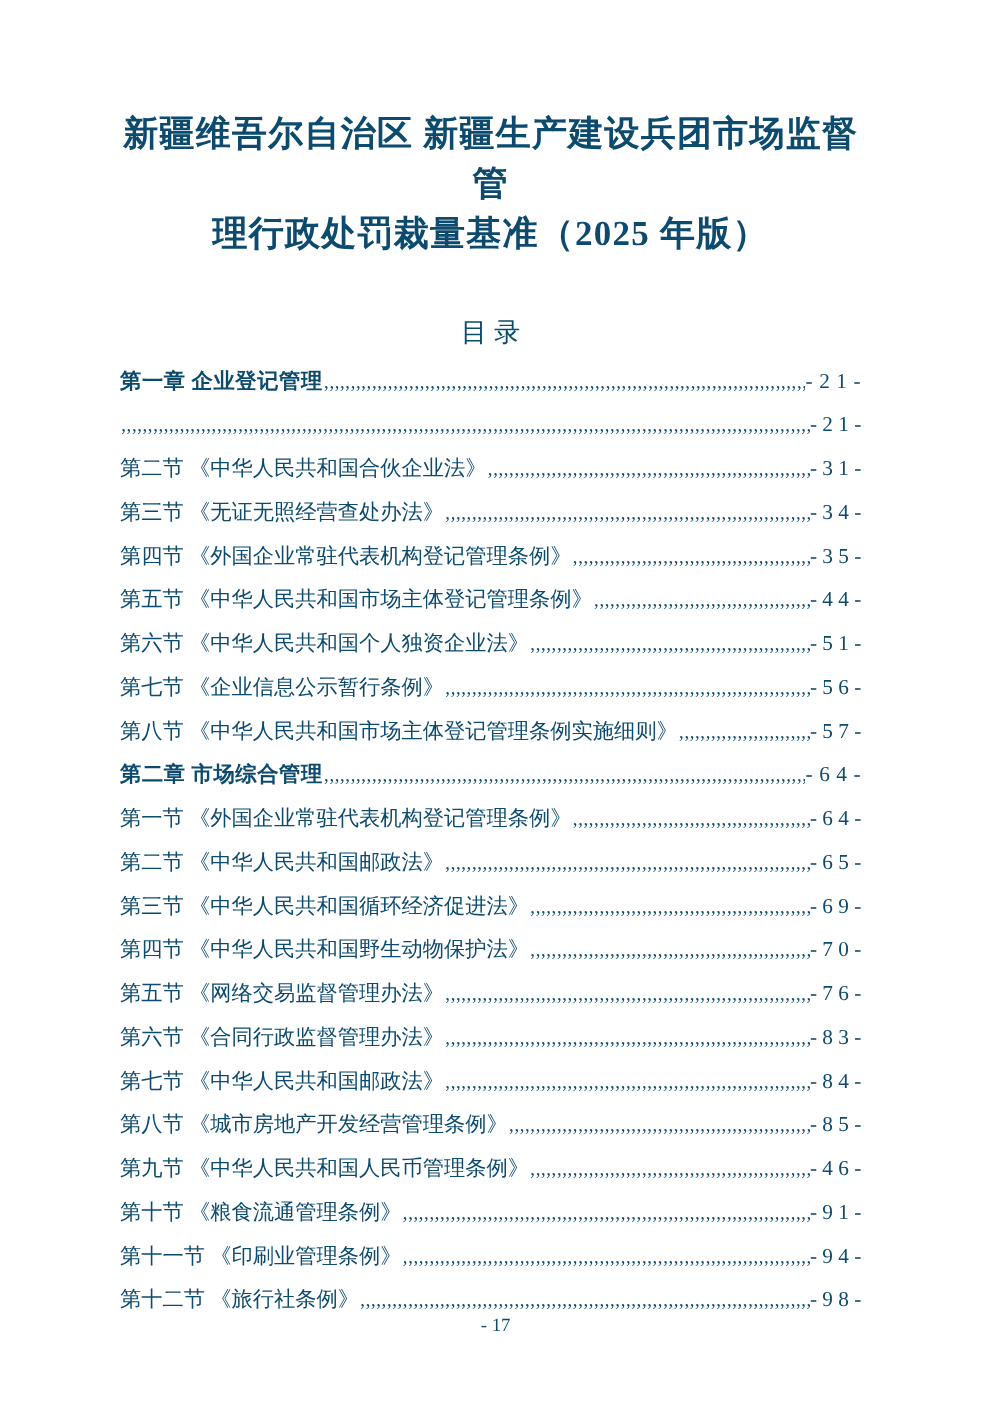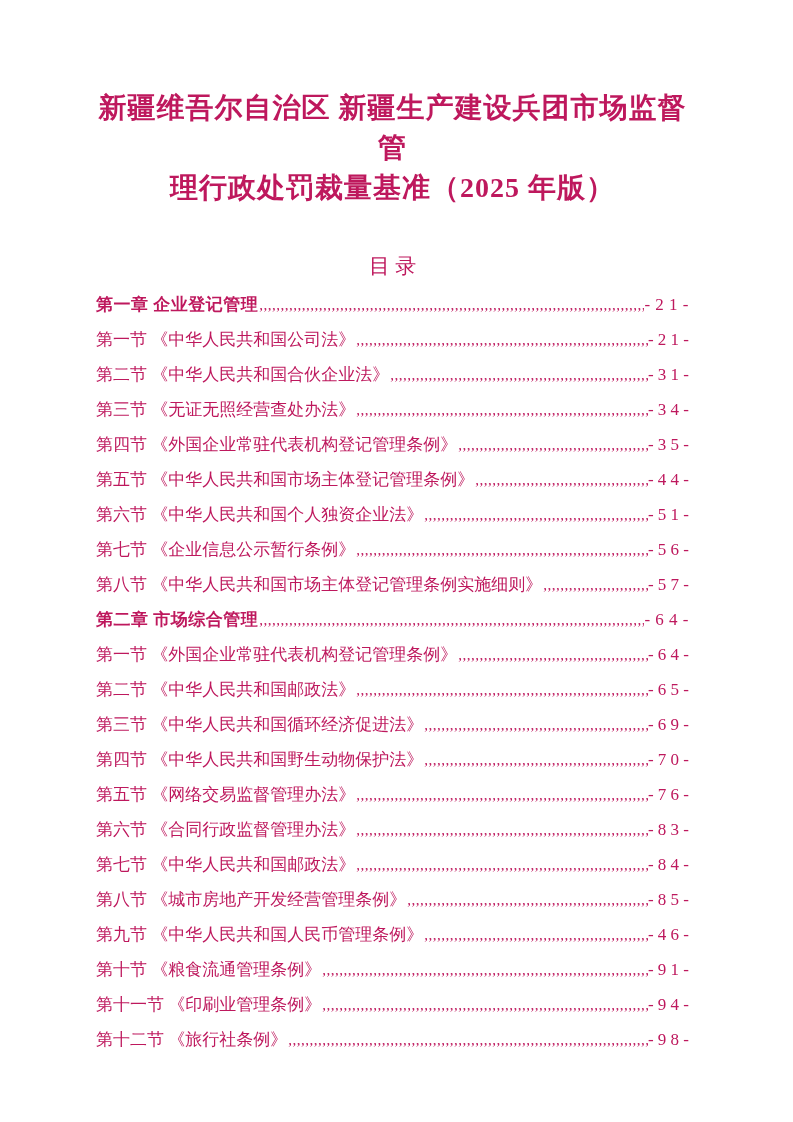--- a/index.html
+++ b/index.html
@@ -2,21 +2,21 @@
 <html><head>
 <meta charset="utf-8">
 <style>
   * { margin: 0; padding: 0; box-sizing: border-box; }
   html, body { background: #ffffff; }
   .page {
     position: relative;
     width: 793px;
     height: 1122px;
     background: #ffffff;
-    color: #be185d;
+    color: #0c4a6e;
     font-family: "Liberation Serif", "DejaVu Serif", serif;
     padding: 88px 104px 0 96px;
     overflow: hidden;
   }
   .doc-title {
     font-size: 28px;
     font-weight: bold;
     text-align: center;
     line-height: 40px;
     letter-spacing: 1px;
@@ -66,21 +66,21 @@
 </style>
 </head>
 <body>
 
 <div class="page">
   <h1 class="doc-title">新疆维吾尔自治区 新疆生产建设兵团市场监督管
 理行政处罚裁量基准（2025 年版）</h1>
   <h2 class="toc-heading">目 录</h2>
   <div class="toc-list" id="toc-list">
       <div class="toc-row chapter"><span class="toc-label">第一章 企业登记管理</span><span class="toc-leader">,,,,,,,,,,,,,,,,,,,,,,,,,,,,,,,,,,,,,,,,,,,,,,,,,,,,,,,,,,,,,,,,,,,,,,,,,,,,,,,,,,,,,,,,,,,,,,,,,,,,,,,,,,,,,,,,,,,,,,,,,,,,,,,,,,,,,,,,,,,,,,,,,,,,,,,,,,,,,,,,</span><span class="toc-page">- 2 1 -</span></div>
-      <div class="toc-row section"><span class="toc-label">第一节 《中华人民共和国公司法》</span><span class="toc-leader">,,,,,,,,,,,,,,,,,,,,,,,,,,,,,,,,,,,,,,,,,,,,,,,,,,,,,,,,,,,,,,,,,,,,,,,,,,,,,,,,,,,,,,,,,,,,,,,,,,,,,,,,,,,,,,,,,,,,,,,,,,,,,,,,,,,,,,,,,,,,,,,,,,,,,,,,,,,,,,,,</span><span class="toc-page">- 2 1 -</span></div>
+      <div class="toc-row section"><span class="toc-leader">,,,,,,,,,,,,,,,,,,,,,,,,,,,,,,,,,,,,,,,,,,,,,,,,,,,,,,,,,,,,,,,,,,,,,,,,,,,,,,,,,,,,,,,,,,,,,,,,,,,,,,,,,,,,,,,,,,,,,,,,,,,,,,,,,,,,,,,,,,,,,,,,,,,,,,,,,,,,,,,,</span><span class="toc-page">- 2 1 -</span></div>
       <div class="toc-row section"><span class="toc-label">第二节 《中华人民共和国合伙企业法》</span><span class="toc-leader">,,,,,,,,,,,,,,,,,,,,,,,,,,,,,,,,,,,,,,,,,,,,,,,,,,,,,,,,,,,,,,,,,,,,,,,,,,,,,,,,,,,,,,,,,,,,,,,,,,,,,,,,,,,,,,,,,,,,,,,,,,,,,,,,,,,,,,,,,,,,,,,,,,,,,,,,,,,,,,,,</span><span class="toc-page">- 3 1 -</span></div>
       <div class="toc-row section"><span class="toc-label">第三节 《无证无照经营查处办法》</span><span class="toc-leader">,,,,,,,,,,,,,,,,,,,,,,,,,,,,,,,,,,,,,,,,,,,,,,,,,,,,,,,,,,,,,,,,,,,,,,,,,,,,,,,,,,,,,,,,,,,,,,,,,,,,,,,,,,,,,,,,,,,,,,,,,,,,,,,,,,,,,,,,,,,,,,,,,,,,,,,,,,,,,,,,</span><span class="toc-page">- 3 4 -</span></div>
       <div class="toc-row section"><span class="toc-label">第四节 《外国企业常驻代表机构登记管理条例》</span><span class="toc-leader">,,,,,,,,,,,,,,,,,,,,,,,,,,,,,,,,,,,,,,,,,,,,,,,,,,,,,,,,,,,,,,,,,,,,,,,,,,,,,,,,,,,,,,,,,,,,,,,,,,,,,,,,,,,,,,,,,,,,,,,,,,,,,,,,,,,,,,,,,,,,,,,,,,,,,,,,,,,,,,,,</span><span class="toc-page">- 3 5 -</span></div>
       <div class="toc-row section"><span class="toc-label">第五节 《中华人民共和国市场主体登记管理条例》</span><span class="toc-leader">,,,,,,,,,,,,,,,,,,,,,,,,,,,,,,,,,,,,,,,,,,,,,,,,,,,,,,,,,,,,,,,,,,,,,,,,,,,,,,,,,,,,,,,,,,,,,,,,,,,,,,,,,,,,,,,,,,,,,,,,,,,,,,,,,,,,,,,,,,,,,,,,,,,,,,,,,,,,,,,,</span><span class="toc-page">- 4 4 -</span></div>
       <div class="toc-row section"><span class="toc-label">第六节 《中华人民共和国个人独资企业法》</span><span class="toc-leader">,,,,,,,,,,,,,,,,,,,,,,,,,,,,,,,,,,,,,,,,,,,,,,,,,,,,,,,,,,,,,,,,,,,,,,,,,,,,,,,,,,,,,,,,,,,,,,,,,,,,,,,,,,,,,,,,,,,,,,,,,,,,,,,,,,,,,,,,,,,,,,,,,,,,,,,,,,,,,,,,</span><span class="toc-page">- 5 1 -</span></div>
       <div class="toc-row section"><span class="toc-label">第七节 《企业信息公示暂行条例》</span><span class="toc-leader">,,,,,,,,,,,,,,,,,,,,,,,,,,,,,,,,,,,,,,,,,,,,,,,,,,,,,,,,,,,,,,,,,,,,,,,,,,,,,,,,,,,,,,,,,,,,,,,,,,,,,,,,,,,,,,,,,,,,,,,,,,,,,,,,,,,,,,,,,,,,,,,,,,,,,,,,,,,,,,,,</span><span class="toc-page">- 5 6 -</span></div>
       <div class="toc-row section"><span class="toc-label">第八节 《中华人民共和国市场主体登记管理条例实施细则》</span><span class="toc-leader">,,,,,,,,,,,,,,,,,,,,,,,,,,,,,,,,,,,,,,,,,,,,,,,,,,,,,,,,,,,,,,,,,,,,,,,,,,,,,,,,,,,,,,,,,,,,,,,,,,,,,,,,,,,,,,,,,,,,,,,,,,,,,,,,,,,,,,,,,,,,,,,,,,,,,,,,,,,,,,,,</span><span class="toc-page">- 5 7 -</span></div>
       <div class="toc-row chapter"><span class="toc-label">第二章 市场综合管理</span><span class="toc-leader">,,,,,,,,,,,,,,,,,,,,,,,,,,,,,,,,,,,,,,,,,,,,,,,,,,,,,,,,,,,,,,,,,,,,,,,,,,,,,,,,,,,,,,,,,,,,,,,,,,,,,,,,,,,,,,,,,,,,,,,,,,,,,,,,,,,,,,,,,,,,,,,,,,,,,,,,,,,,,,,,</span><span class="toc-page">- 6 4 -</span></div>
       <div class="toc-row section"><span class="toc-label">第一节 《外国企业常驻代表机构登记管理条例》</span><span class="toc-leader">,,,,,,,,,,,,,,,,,,,,,,,,,,,,,,,,,,,,,,,,,,,,,,,,,,,,,,,,,,,,,,,,,,,,,,,,,,,,,,,,,,,,,,,,,,,,,,,,,,,,,,,,,,,,,,,,,,,,,,,,,,,,,,,,,,,,,,,,,,,,,,,,,,,,,,,,,,,,,,,,</span><span class="toc-page">- 6 4 -</span></div>
       <div class="toc-row section"><span class="toc-label">第二节 《中华人民共和国邮政法》</span><span class="toc-leader">,,,,,,,,,,,,,,,,,,,,,,,,,,,,,,,,,,,,,,,,,,,,,,,,,,,,,,,,,,,,,,,,,,,,,,,,,,,,,,,,,,,,,,,,,,,,,,,,,,,,,,,,,,,,,,,,,,,,,,,,,,,,,,,,,,,,,,,,,,,,,,,,,,,,,,,,,,,,,,,,</span><span class="toc-page">- 6 5 -</span></div>
@@ -88,13 +88,14 @@
       <div class="toc-row section"><span class="toc-label">第四节 《中华人民共和国野生动物保护法》</span><span class="toc-leader">,,,,,,,,,,,,,,,,,,,,,,,,,,,,,,,,,,,,,,,,,,,,,,,,,,,,,,,,,,,,,,,,,,,,,,,,,,,,,,,,,,,,,,,,,,,,,,,,,,,,,,,,,,,,,,,,,,,,,,,,,,,,,,,,,,,,,,,,,,,,,,,,,,,,,,,,,,,,,,,,</span><span class="toc-page">- 7 0 -</span></div>
       <div class="toc-row section"><span class="toc-label">第五节 《网络交易监督管理办法》</span><span class="toc-leader">,,,,,,,,,,,,,,,,,,,,,,,,,,,,,,,,,,,,,,,,,,,,,,,,,,,,,,,,,,,,,,,,,,,,,,,,,,,,,,,,,,,,,,,,,,,,,,,,,,,,,,,,,,,,,,,,,,,,,,,,,,,,,,,,,,,,,,,,,,,,,,,,,,,,,,,,,,,,,,,,</span><span class="toc-page">- 7 6 -</span></div>
       <div class="toc-row section"><span class="toc-label">第六节 《合同行政监督管理办法》</span><span class="toc-leader">,,,,,,,,,,,,,,,,,,,,,,,,,,,,,,,,,,,,,,,,,,,,,,,,,,,,,,,,,,,,,,,,,,,,,,,,,,,,,,,,,,,,,,,,,,,,,,,,,,,,,,,,,,,,,,,,,,,,,,,,,,,,,,,,,,,,,,,,,,,,,,,,,,,,,,,,,,,,,,,,</span><span class="toc-page">- 8 3 -</span></div>
       <div class="toc-row section"><span class="toc-label">第七节 《中华人民共和国邮政法》</span><span class="toc-leader">,,,,,,,,,,,,,,,,,,,,,,,,,,,,,,,,,,,,,,,,,,,,,,,,,,,,,,,,,,,,,,,,,,,,,,,,,,,,,,,,,,,,,,,,,,,,,,,,,,,,,,,,,,,,,,,,,,,,,,,,,,,,,,,,,,,,,,,,,,,,,,,,,,,,,,,,,,,,,,,,</span><span class="toc-page">- 8 4 -</span></div>
       <div class="toc-row section"><span class="toc-label">第八节 《城市房地产开发经营管理条例》</span><span class="toc-leader">,,,,,,,,,,,,,,,,,,,,,,,,,,,,,,,,,,,,,,,,,,,,,,,,,,,,,,,,,,,,,,,,,,,,,,,,,,,,,,,,,,,,,,,,,,,,,,,,,,,,,,,,,,,,,,,,,,,,,,,,,,,,,,,,,,,,,,,,,,,,,,,,,,,,,,,,,,,,,,,,</span><span class="toc-page">- 8 5 -</span></div>
       <div class="toc-row section"><span class="toc-label">第九节 《中华人民共和国人民币管理条例》</span><span class="toc-leader">,,,,,,,,,,,,,,,,,,,,,,,,,,,,,,,,,,,,,,,,,,,,,,,,,,,,,,,,,,,,,,,,,,,,,,,,,,,,,,,,,,,,,,,,,,,,,,,,,,,,,,,,,,,,,,,,,,,,,,,,,,,,,,,,,,,,,,,,,,,,,,,,,,,,,,,,,,,,,,,,</span><span class="toc-page">- 4 6 -</span></div>
       <div class="toc-row section"><span class="toc-label">第十节 《粮食流通管理条例》</span><span class="toc-leader">,,,,,,,,,,,,,,,,,,,,,,,,,,,,,,,,,,,,,,,,,,,,,,,,,,,,,,,,,,,,,,,,,,,,,,,,,,,,,,,,,,,,,,,,,,,,,,,,,,,,,,,,,,,,,,,,,,,,,,,,,,,,,,,,,,,,,,,,,,,,,,,,,,,,,,,,,,,,,,,,</span><span class="toc-page">- 9 1 -</span></div>
       <div class="toc-row section"><span class="toc-label">第十一节 《印刷业管理条例》</span><span class="toc-leader">,,,,,,,,,,,,,,,,,,,,,,,,,,,,,,,,,,,,,,,,,,,,,,,,,,,,,,,,,,,,,,,,,,,,,,,,,,,,,,,,,,,,,,,,,,,,,,,,,,,,,,,,,,,,,,,,,,,,,,,,,,,,,,,,,,,,,,,,,,,,,,,,,,,,,,,,,,,,,,,,</span><span class="toc-page">- 9 4 -</span></div>
       <div class="toc-row section"><span class="toc-label">第十二节 《旅行社条例》</span><span class="toc-leader">,,,,,,,,,,,,,,,,,,,,,,,,,,,,,,,,,,,,,,,,,,,,,,,,,,,,,,,,,,,,,,,,,,,,,,,,,,,,,,,,,,,,,,,,,,,,,,,,,,,,,,,,,,,,,,,,,,,,,,,,,,,,,,,,,,,,,,,,,,,,,,,,,,,,,,,,,,,,,,,,</span><span class="toc-page">- 9 8 -</span></div>
     </div>
+  <div class="page-footer">- 17</div>
 </div>
 
 </body></html>

